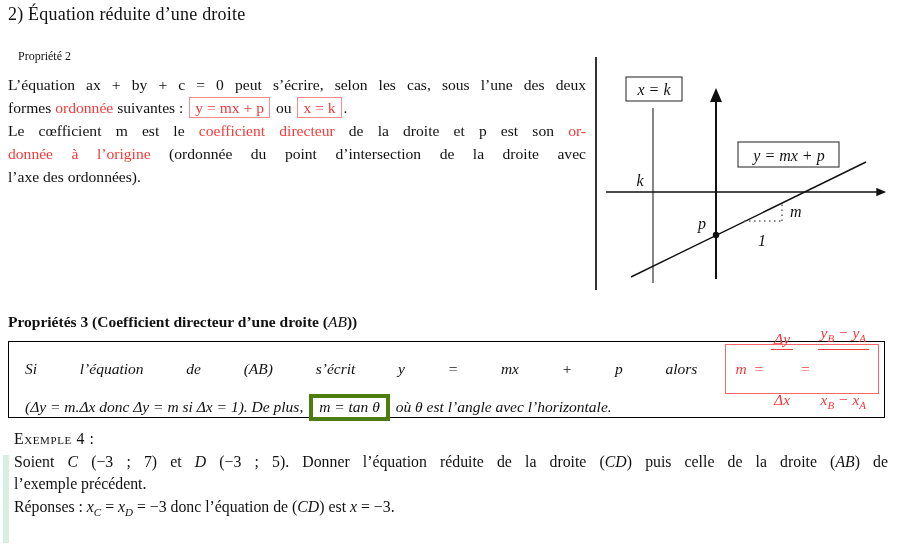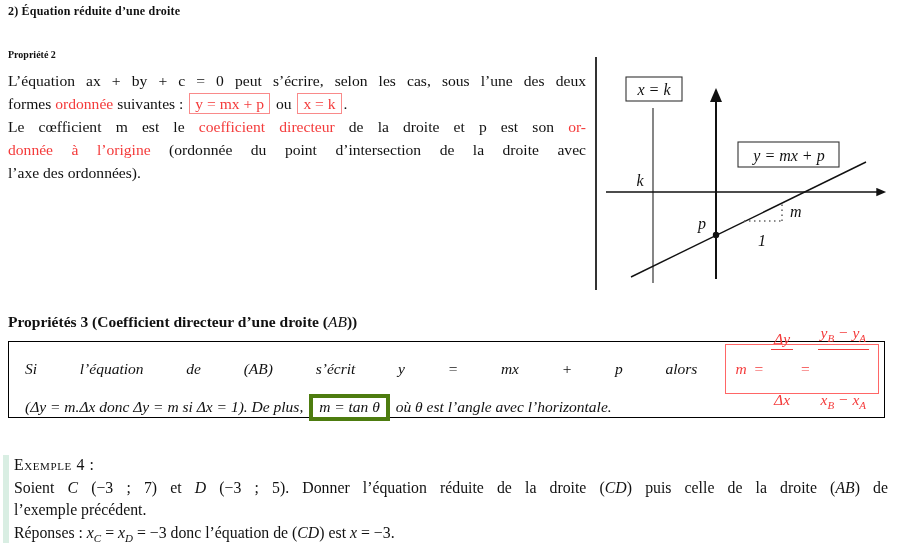--- a/index.html
+++ b/index.html
@@ -9,25 +9,25 @@
   }
   *{box-sizing:border-box;}
   html,body{margin:0;padding:0;}
   body{
     width:898px;height:548px;position:relative;overflow:hidden;
     background:#ffffff;color:var(--ink);
     font-family:"Liberation Serif","DejaVu Serif",serif;
   }
   .abs{position:absolute;}
 
-  .doc-title{left:8px;top:4px;font-size:12px;font-weight:bold;letter-spacing:.2px;}
+  .doc-title{left:8px;top:4px;font-size:18px;font-weight:normal;letter-spacing:.2px;}
 
   
   .prop2{left:8px;top:49px;width:578px;}
-  .prop2-heading{font-weight:bold;font-size:10px;}
+  .prop2-heading{font-weight:normal;font-size:12px;margin-left:10px;}
   .p2text{margin-top:9px;font-size:15.6px;line-height:23px;}
   .jline{text-align:justify;text-align-last:justify;}
   .red{color:var(--red);}
   .rbox{
     display:inline-block;border:1px solid var(--redborder);color:var(--red);
     padding:0 5px;margin:0 2px;line-height:19px;
   }
 
   
   .divider{left:595px;top:57px;width:1.5px;height:233px;background:#333;}
@@ -49,21 +49,21 @@
   }
   .frac{display:inline-flex;flex-direction:column;text-align:center;line-height:20px;gap:40px;}
   .frac .num{border-bottom:1.3px solid currentColor;padding:0 3px;}
   .frac .den{padding:0 3px;}
   sub{font-size:11px;}
   .p3row2{padding:0 10px 5px 16px;}
   .tanbox{border:4px solid #4d7c0f;padding:0 6px 1px;display:inline-block;margin:0 2px;}
 
   
   .example-bar{left:3px;top:455px;width:6px;height:88px;background:#d9eee3;}
-  .example{left:14px;top:454px;width:874px;font-size:15.8px;line-height:22.6px;}
+  .example{left:14px;top:428px;width:874px;font-size:15.8px;line-height:22.6px;}
   .ex-heading{font-variant:small-caps;letter-spacing:.6px;}
   .ex-l1{text-align:justify;text-align-last:justify;}
   .ul{}
   .mvar{font-style:italic;margin-top:37px;}
 </style>
 </head>
 <body>
 
 <div class="abs doc-title">2) Équation réduite d’une droite</div>
 

